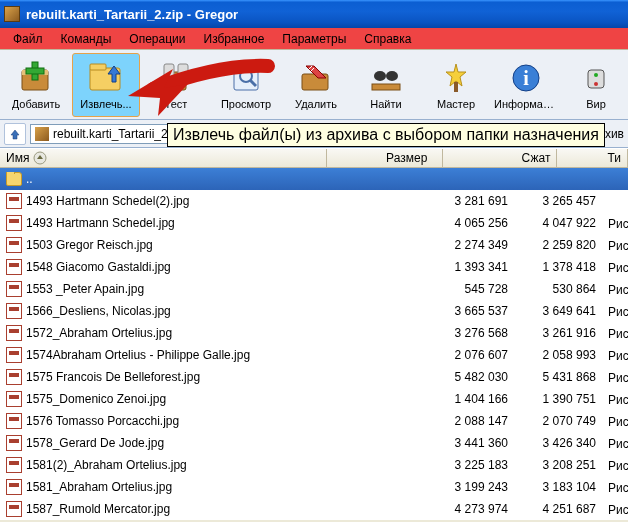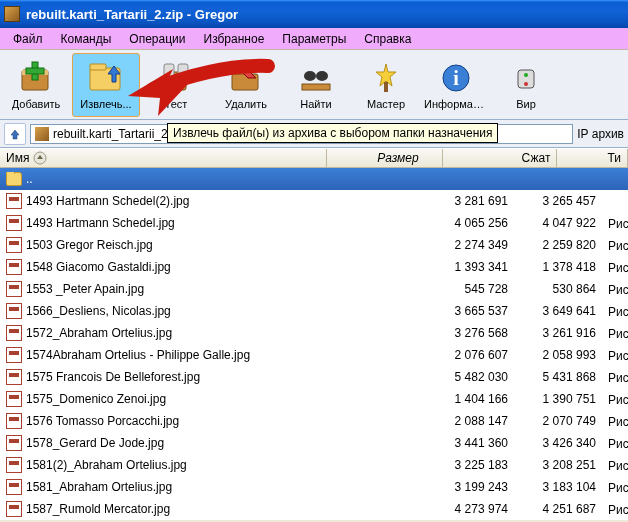--- a/index.html
+++ b/index.html
@@ -24,21 +24,21 @@
     font-size: 13px;
   }
   .titlebar .app-icon {
     width: 16px; height: 16px;
     margin-right: 6px;
     background: linear-gradient(135deg, #d9a24a, #8c5a1f);
     border: 1px solid #5a3a10;
   }
   .menubar {
     height: 22px;
-    background: #f0abfc;
+    background: #ef4444;
     border-bottom: 1px solid #c0b89e;
     display: flex;
     align-items: center;
     padding: 0 4px;
   }
   .menubar .menu-item {
     padding: 2px 9px;
     cursor: default;
   }
   .toolbar {
@@ -125,21 +125,21 @@
   }
   .list-header .col {
     border-right: 1px solid #c0b89e;
     display: flex;
     align-items: center;
     padding: 0 6px;
     font-size: 12px;
     color: #000;
   }
   .col-name { width: 424px; }
-  .col-size { width: 90px; justify-content: flex-start; font-style: italic;}
+  .col-size { width: 90px; justify-content: center;}
   .col-packed { width: 88px; justify-content: flex-end;}
   .col-type { flex:1; }
   .sort-icon { margin-left: 4px; }
   .list {
     background: #fff;
     height: calc(522px - 28px - 22px - 70px - 28px - 22px);
     overflow: hidden;
   }
   .row {
     height: 22px;
@@ -181,21 +181,21 @@
     background:#f7d66f;border:1px solid #c79b2a;border-bottom:none;
     border-radius:1px 1px 0 0;
   }
   .tooltip {
     position: absolute;
     left: 167px;
     top: 123px;
     background: #ffffe1;
     border: 1px solid #000;
     padding: 2px 5px;
-    font-size: 12px;
+    font-size: 16px;
     z-index: 30;
     white-space: nowrap;
   }
   .arrow-overlay {
     position: absolute;
     left: 118px;
     top: 54px;
     z-index: 20;
     pointer-events: none;
   }
@@ -241,20 +241,30 @@
     </div>
     <div class="tb-btn">
       <div class="ico">
         <svg width="40" height="36">
           <rect x="10" y="12" width="20" height="18" rx="2" fill="#c98b3a" stroke="#7a4f16"></rect>
           <rect x="8" y="4" width="10" height="14" rx="2" fill="#ddd" stroke="#888"></rect>
           <rect x="22" y="4" width="10" height="14" rx="2" fill="#ddd" stroke="#888"></rect>
         </svg>
       </div>
       <div class="lbl">Тест</div>
+    </div>
+    <div class="tb-btn">
+      <div class="ico">
+        <svg width="40" height="36">
+          <rect x="8" y="6" width="24" height="24" rx="2" fill="#e6effb" stroke="#4a6fa8"></rect>
+          <circle cx="20" cy="16" r="6" fill="none" stroke="#4a6fa8" stroke-width="2"></circle>
+          <line x1="24" y1="20" x2="30" y2="26" stroke="#4a6fa8" stroke-width="3"></line>
+        </svg>
+      </div>
+      <div class="lbl">Просмотр</div>
     </div>
     <div class="tb-btn">
       <div class="ico">
         <svg width="40" height="36">
           <rect x="6" y="14" width="26" height="16" rx="2" fill="#c98b3a" stroke="#7a4f16"></rect>
           <path d="M10 6 L18 6 L30 18 L22 18 Z" fill="#d44" stroke="#800"></path>
           <path d="M12 10 L16 6 M14 12 L18 8" stroke="#fff" stroke-width="1"></path>
         </svg>
       </div>
       <div class="lbl">Удалить</div>

